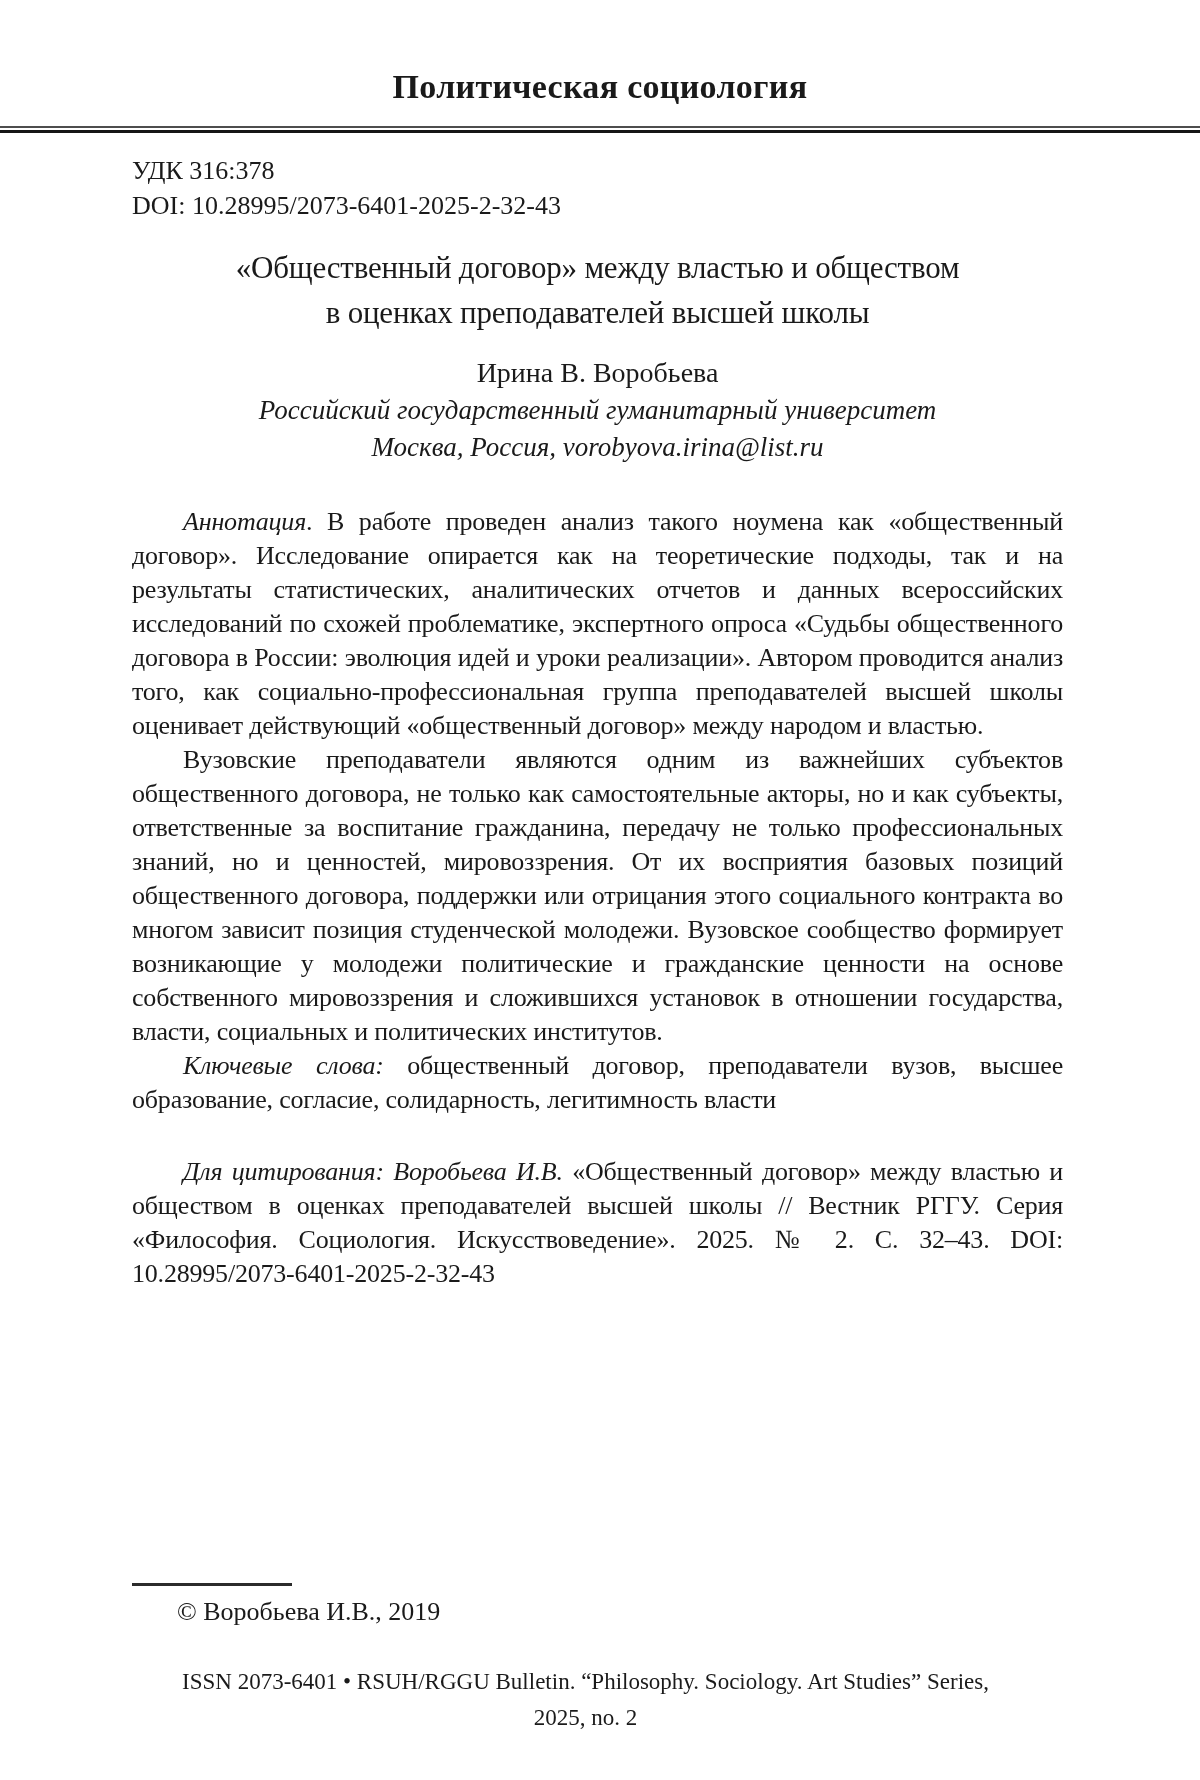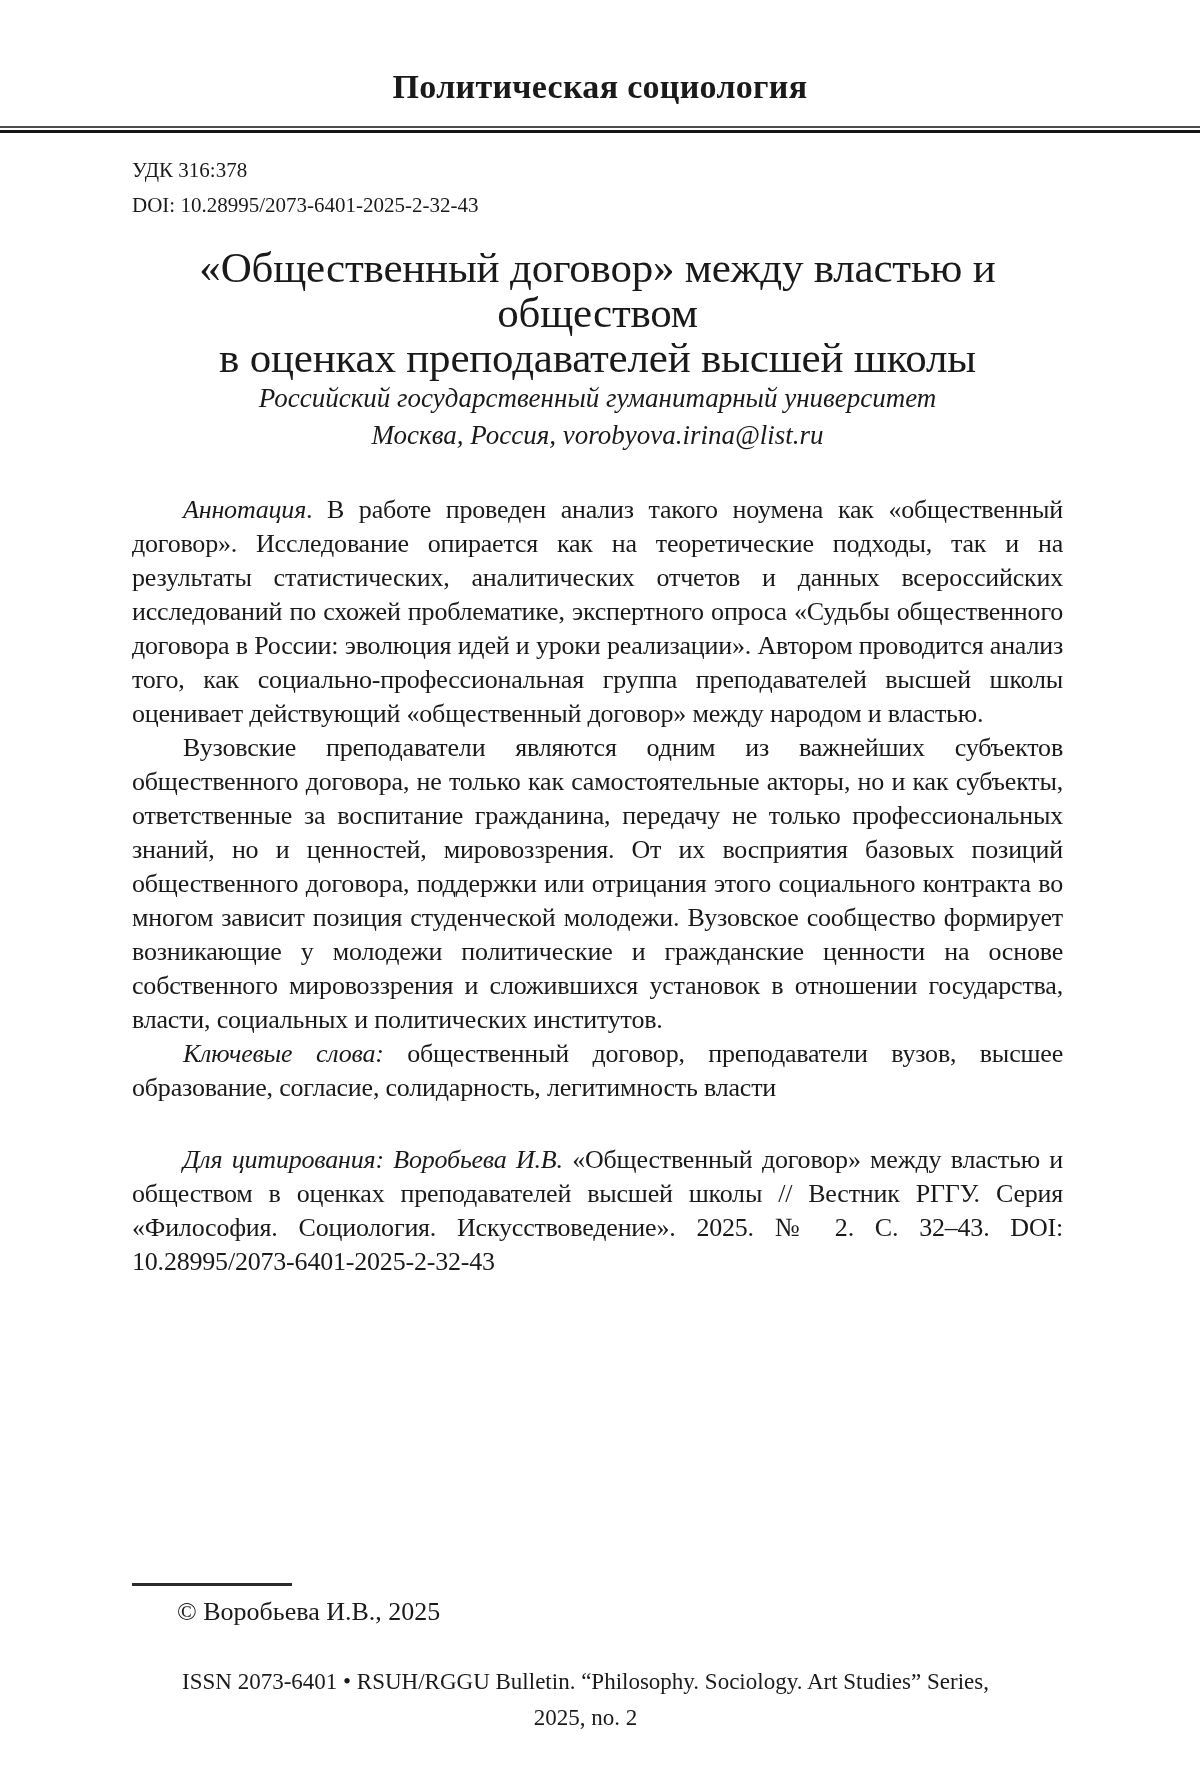--- a/index.html
+++ b/index.html
@@ -27,26 +27,26 @@
     border-top: 2px solid #4d4d4d;
     border-bottom: 3px solid #161616;
     width: 100%;
   }
   .content {
     width: 931px;
     margin-left: 132px;
   }
   .meta-block { margin-top: 20px; }
   .meta-line {
-    font-size: 21px;
+    font-size: 26px;
     line-height: 35px;
   }
   .article-title {
     margin: 22px 0 0;
-    font-size: 43px;
+    font-size: 31px;
     line-height: 45px;
     font-weight: 400;
     text-align: center;
     letter-spacing: -0.2px;
   }
   .title-line { display: block; }
   .author-name {
     margin-top: 19px;
     font-size: 28px;
     line-height: 38px;
@@ -110,37 +110,38 @@
     <div class="meta-block">
       <div class="meta-line">УДК 316:378</div>
       <div class="meta-line">DOI: 10.28995/2073-6401-2025-2-32-43</div>
     </div>
 
     <h2 class="article-title">
       <span class="title-line">«Общественный договор» между властью и обществом</span>
       <span class="title-line">в оценках преподавателей высшей школы</span>
     </h2>
 
+    <div class="author-name">Ирина В. Воробьева</div>
 
     <div class="affiliation">Российский государственный гуманитарный университет</div>
 
     <div class="affiliation">Москва, Россия, vorobyova.irina@list.ru</div>
 
     <p class="body-para abstract-start"><span class="ital">Аннотация</span><span>. В работе проведен анализ такого ноумена как «общественный договор». Исследование опирается как на теоретические подходы, так и на результаты статистических, аналитических отчетов и данных всероссийских исследований по схожей проблематике, экспертного опроса «Судьбы общественного договора в России: эволюция идей и уроки реализации». Автором проводится анализ того, как социально-профессиональная группа преподавателей высшей школы оценивает действующий «общественный договор» между народом и властью.</span></p>
 
     <p class="body-para">Вузовские преподаватели являются одним из важнейших субъектов общественного договора, не только как самостоятельные акторы, но и как субъекты, ответственные за воспитание гражданина, передачу не только профессиональных знаний, но и ценностей, мировоззрения. От их восприятия базовых позиций общественного договора, поддержки или отрицания этого социального контракта во многом зависит позиция студенческой молодежи. Вузовское сообщество формирует возникающие у молодежи политические и гражданские ценности на основе собственного мировоззрения и сложившихся установок в отношении государства, власти, социальных и политических институтов.</p>
 
     <p class="body-para"><span class="ital">Ключевые слова:</span><span> общественный договор, преподаватели вузов, высшее образование, согласие, солидарность, легитимность власти</span></p>
 
     <p class="body-para citation-para"><span class="ital">Для цитирования: Воробьева И.В.</span><span> «Общественный договор» между властью и обществом в оценках преподавателей высшей школы // Вестник РГГУ. Серия «Философия. Социология. Искусствоведение». 2025. № 2. С. 32–43. DOI: 10.28995/2073-6401-2025-2-32-43</span></p>
 
   </div>
 
   <div class="footnote-rule"></div>
 
-  <p class="copyright-line">© Воробьева И.В., 2025</p>
+  <p class="copyright-line">© Воробьева И.В., 2019</p>
 
   <div class="issue-footer">
     <div>ISSN 2073-6401 • RSUH/RGGU Bulletin. “Philosophy. Sociology. Art Studies” Series,</div>
     <div>2025, no. 2</div>
   </div>
 
 </div>
 
 </body></html>

